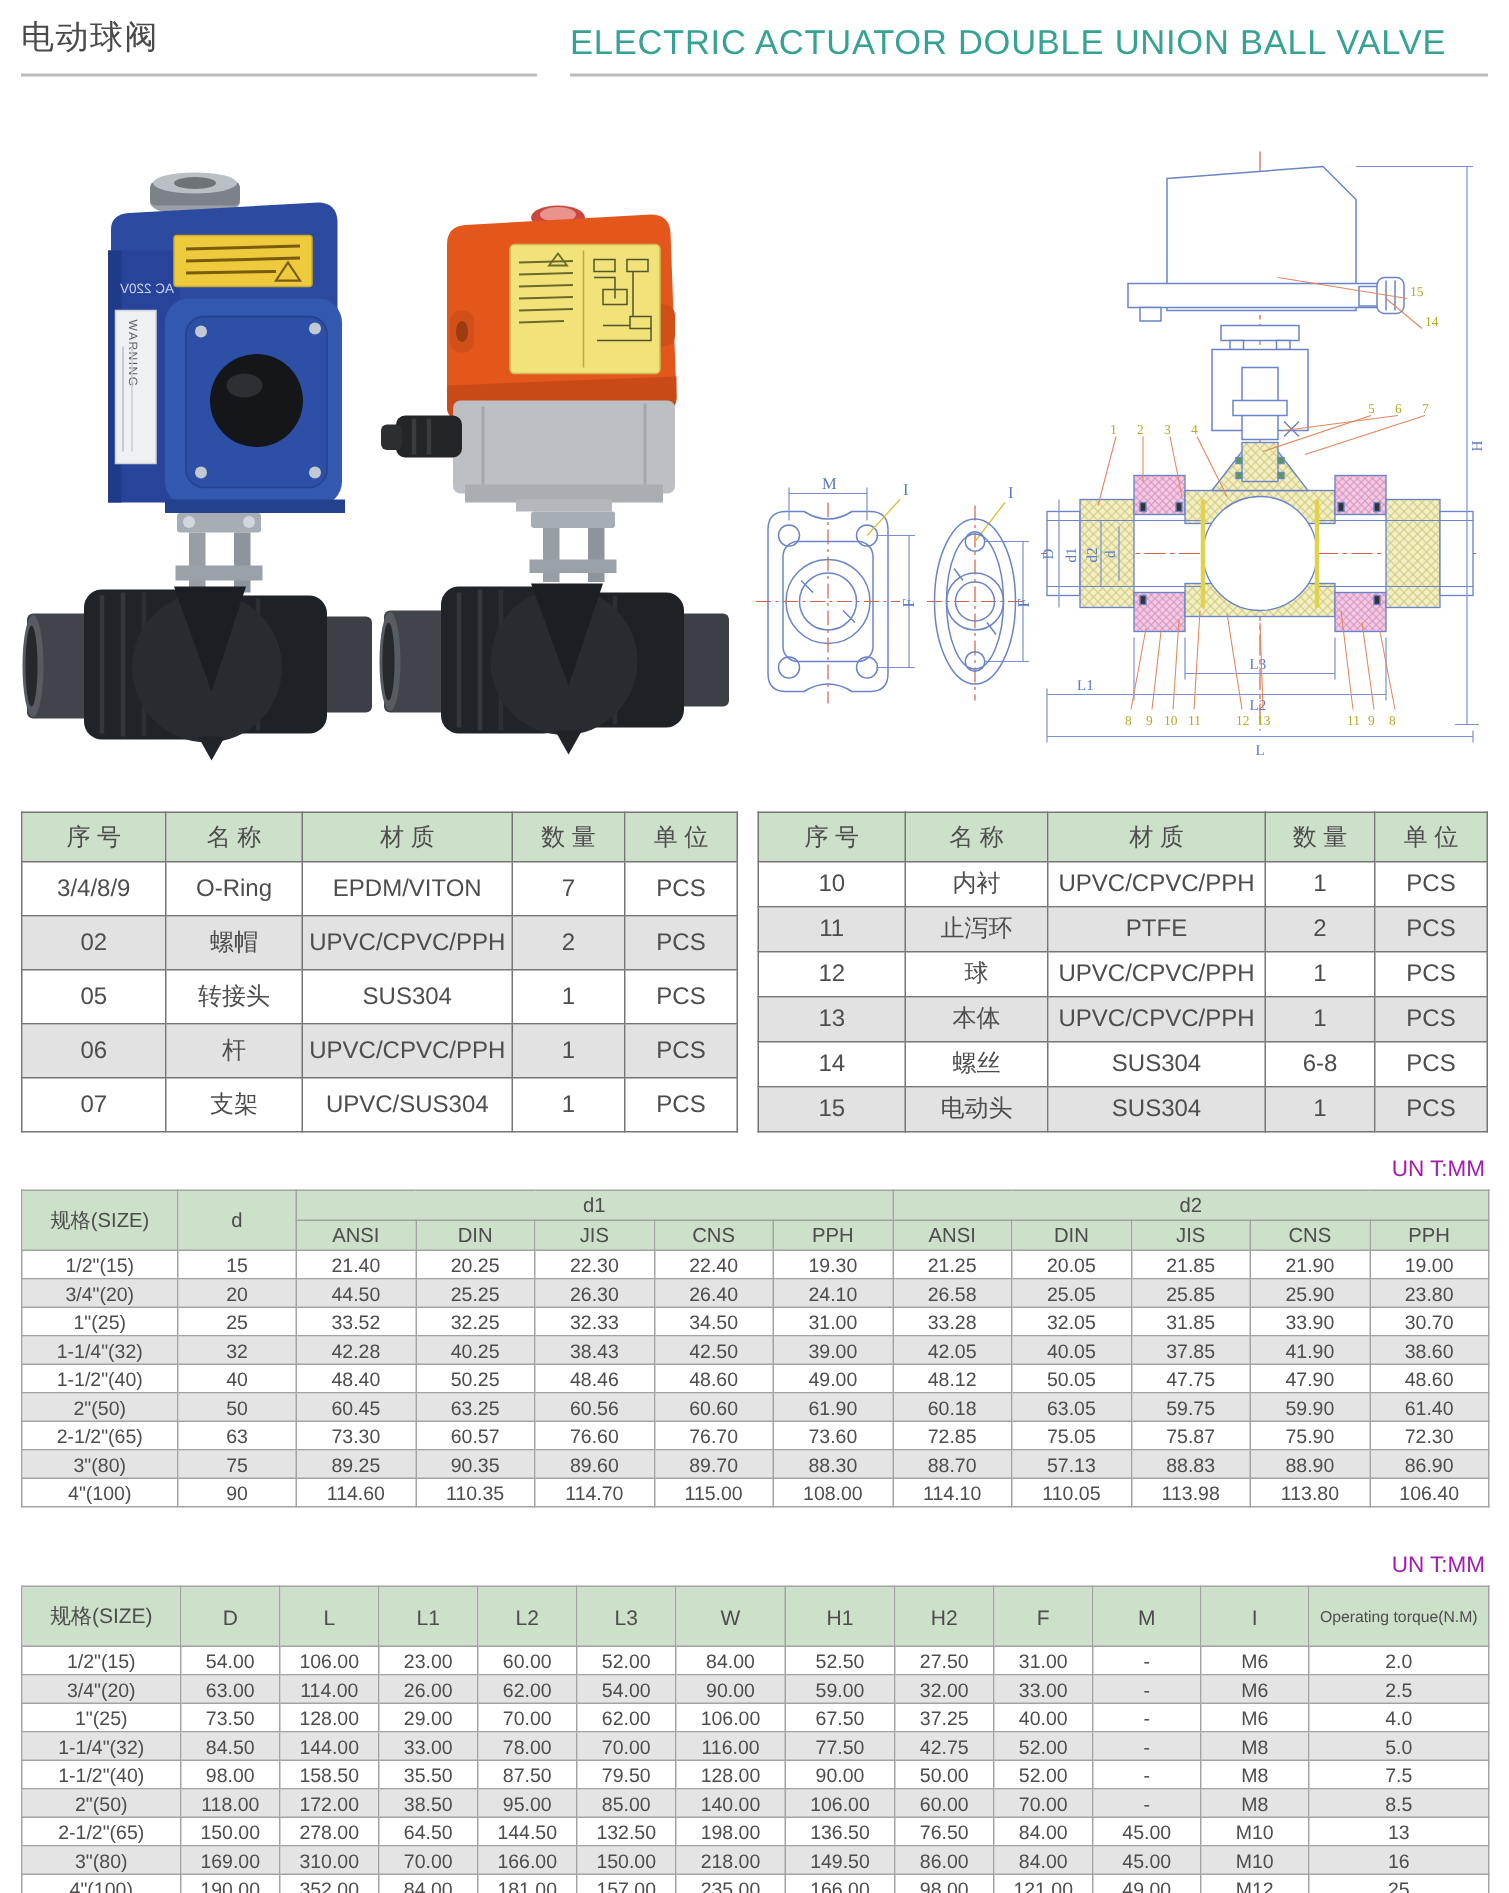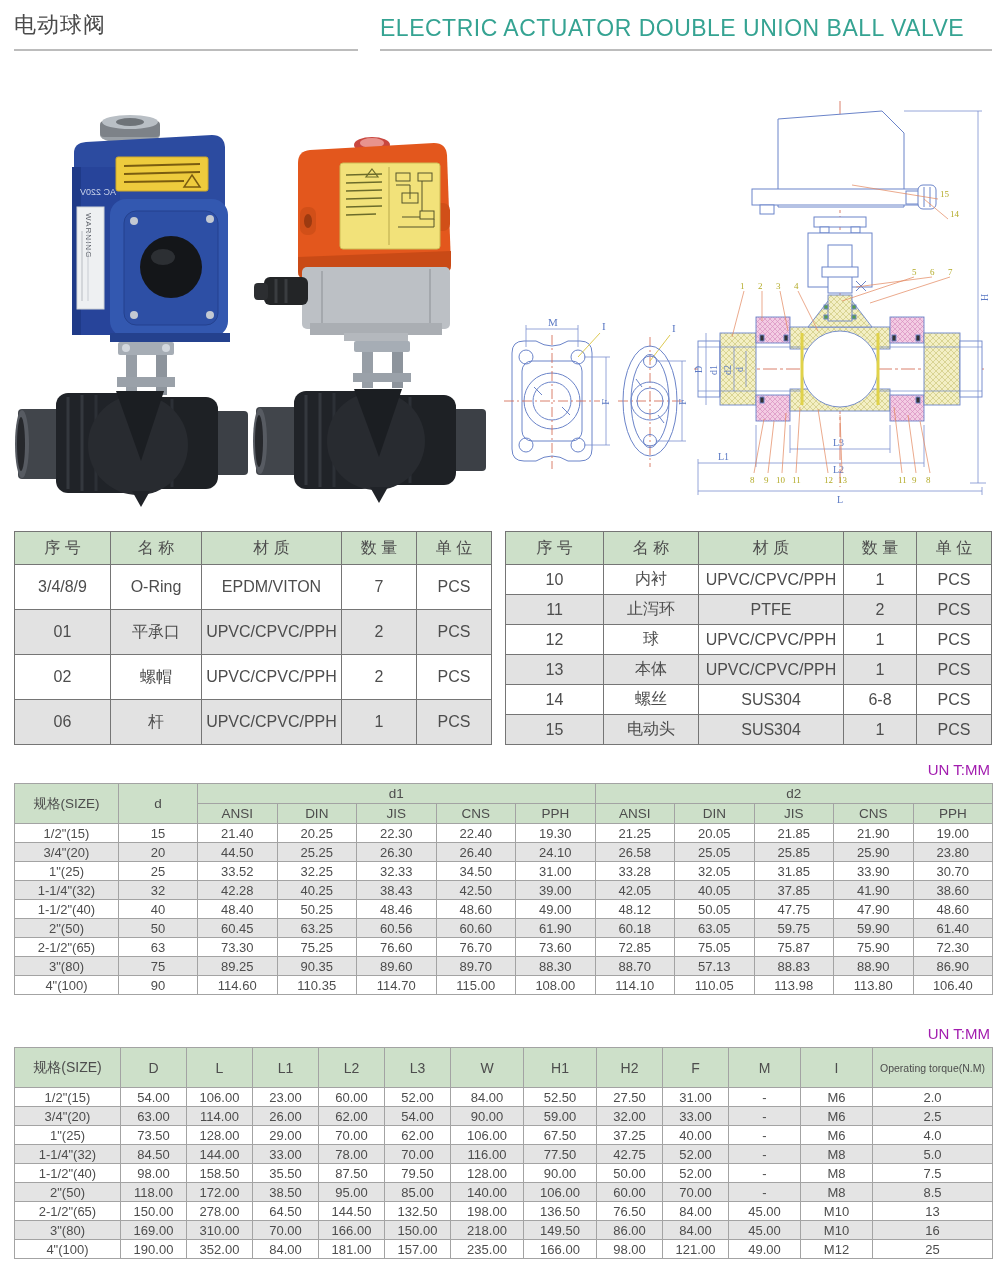--- a/index.html
+++ b/index.html
@@ -13,21 +13,21 @@
   .hdr-cn span { font-size:22px; color:#4a4a4a; letter-spacing:1px; }
   .hdr-en { width:612px; border-bottom:2px solid #bcbcbc; padding-bottom:7px; text-align:left; }
   .hdr-en span { font-size:23px; color:#35a392; letter-spacing:0.5px; }
 
   
   .imgs { margin-top:28px; height:430px; display:flex; justify-content:space-between; align-items:flex-end; }
   .imgs svg { display:block; }
   svg text.mir { transform:scaleX(-1); transform-box:fill-box; transform-origin:center; }
 
   
-  .parts-row { margin-top:22px; display:flex; justify-content:space-between; }
+  .parts-row { margin-top:32px; display:flex; justify-content:space-between; }
   table { border-collapse:collapse; table-layout:fixed; }
   .parts-table { font-size:16px; }
   .parts-table th, .parts-table td { border:1px solid #757575; text-align:center; font-weight:normal; color:#4d4d4d; overflow:hidden; white-space:nowrap; }
   .parts-table thead th { background:#cde0c9; height:33px; }
   .parts-table tbody td { height:30px; background:#ffffff; }
   .parts-table tbody tr:nth-child(even) td { background:#e2e2e2; }
   .pt-left { width:477px; } .pt-right { width:486px; }
 
   .unit-note { margin-top:16px; text-align:right; font-size:15px; color:#a21caf; padding-right:2px; }
 
@@ -378,37 +378,44 @@
         </thead>
       <tbody>
           <tr>
             <td>3/4/8/9</td>
             <td>O-Ring</td>
             <td>EPDM/VITON</td>
             <td>7</td>
             <td>PCS</td>
           </tr>
           <tr>
-            <td>01</td>
-            <td>平承口</td>
-            <td>UPVC/CPVC/PPH</td>
-            <td>2</td>
-            <td>PCS</td>
-          </tr>
-          <tr>
             <td>02</td>
             <td>螺帽</td>
             <td>UPVC/CPVC/PPH</td>
             <td>2</td>
             <td>PCS</td>
           </tr>
           <tr>
+            <td>05</td>
+            <td>转接头</td>
+            <td>SUS304</td>
+            <td>1</td>
+            <td>PCS</td>
+          </tr>
+          <tr>
             <td>06</td>
             <td>杆</td>
             <td>UPVC/CPVC/PPH</td>
+            <td>1</td>
+            <td>PCS</td>
+          </tr>
+          <tr>
+            <td>07</td>
+            <td>支架</td>
+            <td>UPVC/SUS304</td>
             <td>1</td>
             <td>PCS</td>
           </tr>
         </tbody>
     </table>
     <table class="parts-table pt-right">
       <colgroup>
           <col style="width:98px">
           <col style="width:95px">
           <col style="width:145px">
@@ -580,21 +587,21 @@
           <td>60.18</td>
           <td>63.05</td>
           <td>59.75</td>
           <td>59.90</td>
           <td>61.40</td>
         </tr>
         <tr>
           <td>2-1/2"(65)</td>
           <td>63</td>
           <td>73.30</td>
-          <td>75.25</td>
+          <td>60.57</td>
           <td>76.60</td>
           <td>76.70</td>
           <td>73.60</td>
           <td>72.85</td>
           <td>75.05</td>
           <td>75.87</td>
           <td>75.90</td>
           <td>72.30</td>
         </tr>
         <tr>

